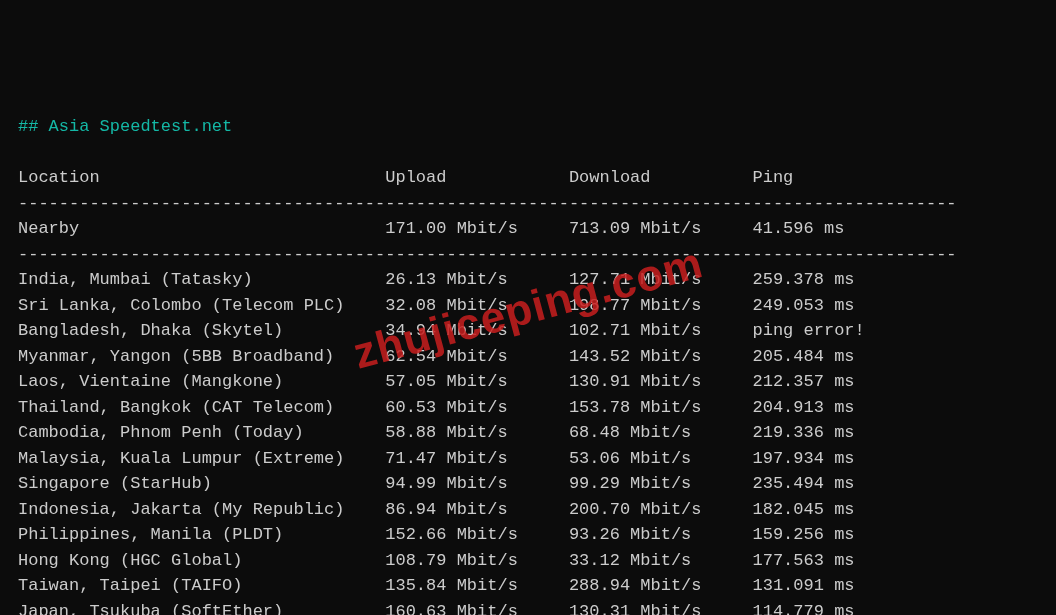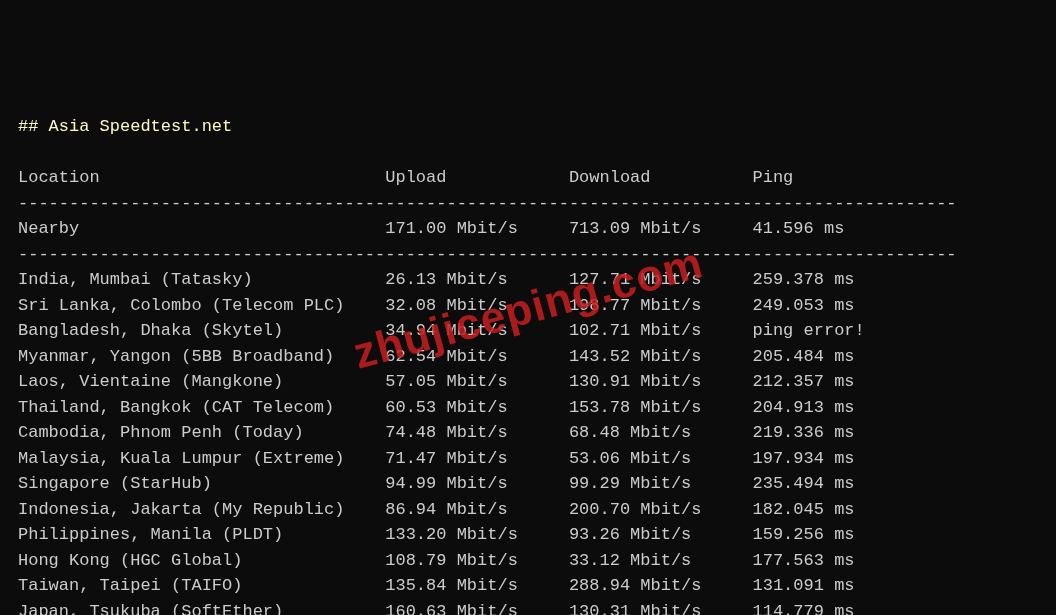--- a/index.html
+++ b/index.html
@@ -14,21 +14,21 @@
       font-size: 17px;
       padding: 12px 18px;
       line-height: 1.5;
       white-space: pre;
       width: 1056px;
       height: 615px;
       overflow: hidden;
       position: relative;
     }
     .title {
-      color: #fef9c3;
+      color: #14b8a6;
     }
     .watermark {
       position: absolute;
       top: 50%;
       left: 50%;
       transform: translate(-50%, -50%) rotate(-15deg);
       color: rgba(200, 30, 30, 0.85);
       font-size: 44px;
       font-weight: bold;
       font-family: Arial, sans-serif;
@@ -47,25 +47,25 @@
 <span>Location                            Upload            Download          Ping</span>
 <span>--------------------------------------------------------------------------------------------</span>
 <span>Nearby                              171.00 Mbit/s     713.09 Mbit/s     41.596 ms</span>
 <span>--------------------------------------------------------------------------------------------</span>
 <span>India, Mumbai (Tatasky)             26.13 Mbit/s      127.71 Mbit/s     259.378 ms</span>
 <span>Sri Lanka, Colombo (Telecom PLC)    32.08 Mbit/s      198.77 Mbit/s     249.053 ms</span>
 <span>Bangladesh, Dhaka (Skytel)          34.94 Mbit/s      102.71 Mbit/s     ping error!</span>
 <span>Myanmar, Yangon (5BB Broadband)     62.54 Mbit/s      143.52 Mbit/s     205.484 ms</span>
 <span>Laos, Vientaine (Mangkone)          57.05 Mbit/s      130.91 Mbit/s     212.357 ms</span>
 <span>Thailand, Bangkok (CAT Telecom)     60.53 Mbit/s      153.78 Mbit/s     204.913 ms</span>
-<span>Cambodia, Phnom Penh (Today)        74.48 Mbit/s      68.48 Mbit/s      219.336 ms</span>
+<span>Cambodia, Phnom Penh (Today)        58.88 Mbit/s      68.48 Mbit/s      219.336 ms</span>
 <span>Malaysia, Kuala Lumpur (Extreme)    71.47 Mbit/s      53.06 Mbit/s      197.934 ms</span>
 <span>Singapore (StarHub)                 94.99 Mbit/s      99.29 Mbit/s      235.494 ms</span>
 <span>Indonesia, Jakarta (My Republic)    86.94 Mbit/s      200.70 Mbit/s     182.045 ms</span>
-<span>Philippines, Manila (PLDT)          133.20 Mbit/s     93.26 Mbit/s      159.256 ms</span>
+<span>Philippines, Manila (PLDT)          152.66 Mbit/s     93.26 Mbit/s      159.256 ms</span>
 <span>Hong Kong (HGC Global)              108.79 Mbit/s     33.12 Mbit/s      177.563 ms</span>
 <span>Taiwan, Taipei (TAIFO)              135.84 Mbit/s     288.94 Mbit/s     131.091 ms</span>
 <span>Japan, Tsukuba (SoftEther)          160.63 Mbit/s     130.31 Mbit/s     114.779 ms</span>
 </div>
 
 <div class="watermark">zhujiceping.com</div>
 
 
 
 

